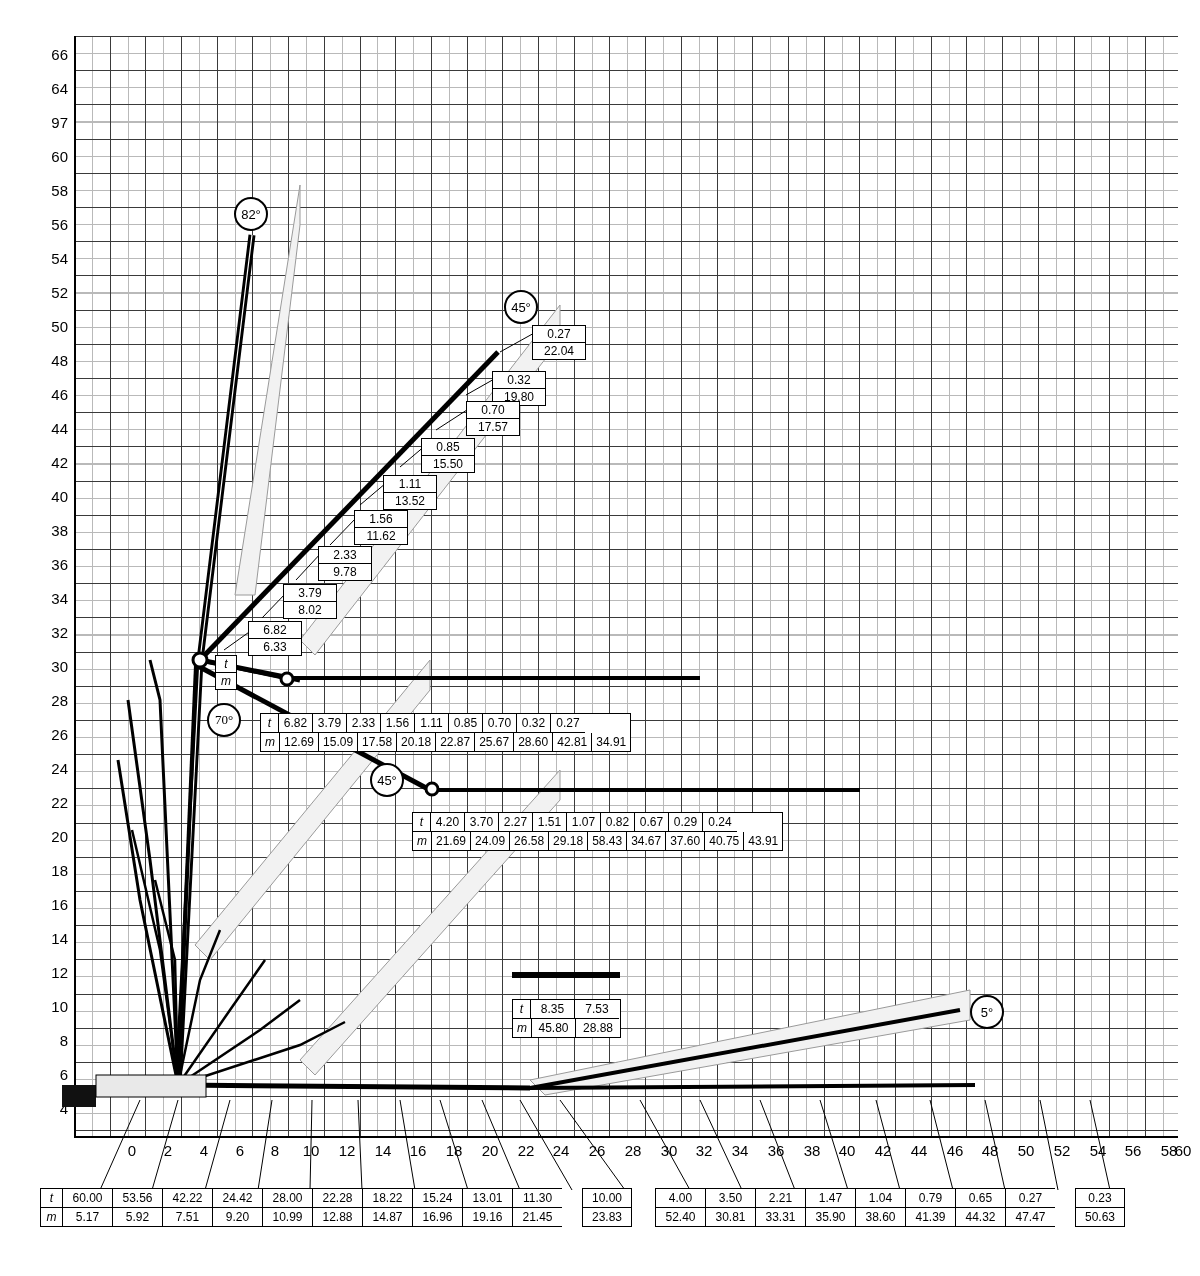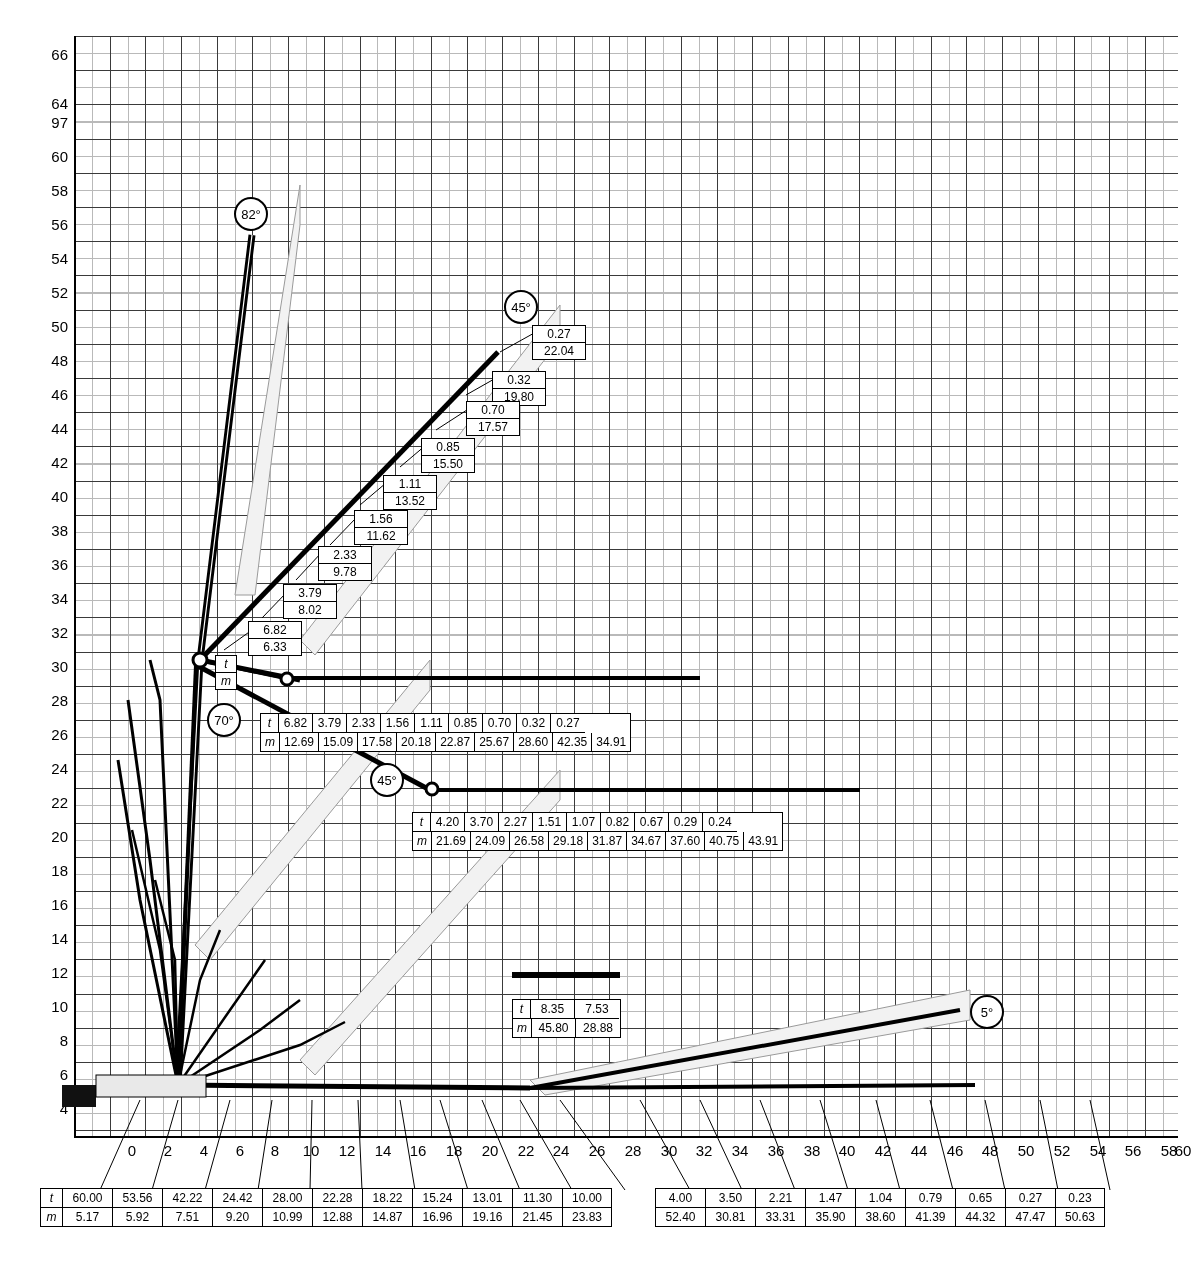--- a/index.html
+++ b/index.html
@@ -39,42 +39,42 @@
   .tm div{padding:2px 0;}
   .tm div:first-child{border-bottom:1px solid #000;}
 
   
   .bubble{position:absolute;border:2px solid #000;border-radius:50%;background:#fff;
           width:30px;height:30px;font-size:13px;display:flex;align-items:center;justify-content:center;}
 
   
   .btable{position:absolute;display:flex;}
   .btable .col{border:1px solid #000;border-right:none;background:#fff;font-size:12px;line-height:1;width:50px;box-sizing:border-box;}
-  .btable .col:last-child{border-right:1px solid #000;}
+  .btable .col:last-child{border-right:1px solid #000;margin-left:20px;}
   .btable .col div{padding:3px 2px;text-align:center;}
   .btable .col div:first-child{border-bottom:1px solid #000;}
   .btable .hcol{width:22px;font-style:italic;}
 
   svg.overlay{position:absolute;left:0;top:0;width:1200px;height:1276px;pointer-events:none;}
 </style>
 </head>
 <body>
 
 <div id="root">
 
   <div class="plot">
     <div class="grid-minor"></div>
     <div class="grid-major"></div>
   </div>
 
   <div class="axis-line" style="left:74px;top:36px;width:2px;height:1102px;"></div>
   <div class="axis-line" style="left:74px;top:1136px;width:1104px;height:2px;"></div>
 
   <div class="ylab" style="left:28px;top:46px;">66</div>
-  <div class="ylab" style="left:28px;top:95px;">64</div>
+  <div class="ylab" style="left:28px;top:80px;">64</div>
   <div class="ylab" style="left:28px;top:114px;">97</div>
   <div class="ylab" style="left:28px;top:148px;">60</div>
   <div class="ylab" style="left:28px;top:182px;">58</div>
   <div class="ylab" style="left:28px;top:216px;">56</div>
   <div class="ylab" style="left:28px;top:250px;">54</div>
   <div class="ylab" style="left:28px;top:284px;">52</div>
   <div class="ylab" style="left:28px;top:318px;">50</div>
   <div class="ylab" style="left:28px;top:352px;">48</div>
   <div class="ylab" style="left:28px;top:386px;">46</div>
   <div class="ylab" style="left:28px;top:420px;">44</div>
@@ -249,21 +249,21 @@
     <div>6.82</div>
     <div>6.33</div>
   </div>
   <div class="tm" style="left:215px;top:655px;">
     <div>t</div>
     <div>m</div>
   </div>
 
   <div class="bubble" style="left:504px;top:290px;">45°</div>
 
-  <div class="bubble" style="left:207px;top:703px;">70°</div>
+  <div class="bubble" style="left:207px;top:703px;font-family:Liberation Serif, serif;">70°</div>
   <div class="chip" style="left:260px;top:713px;">
     <div class="r">
       <div class="c hd">t</div>
       <div class="c">6.82</div>
       <div class="c">3.79</div>
       <div class="c">2.33</div>
       <div class="c">1.56</div>
       <div class="c">1.11</div>
       <div class="c">0.85</div>
       <div class="c">0.70</div>
@@ -272,21 +272,21 @@
     </div>
     <div class="r">
       <div class="c hd">m</div>
       <div class="c">12.69</div>
       <div class="c">15.09</div>
       <div class="c">17.58</div>
       <div class="c">20.18</div>
       <div class="c">22.87</div>
       <div class="c">25.67</div>
       <div class="c">28.60</div>
-      <div class="c">42.35</div>
+      <div class="c">42.81</div>
       <div class="c">34.91</div>
     </div>
   </div>
 
   <div class="bubble" style="left:370px;top:763px;">45°</div>
   <div class="chip" style="left:412px;top:812px;">
     <div class="r">
       <div class="c hd">t</div>
       <div class="c">4.20</div>
       <div class="c">3.70</div>
@@ -297,21 +297,21 @@
       <div class="c">0.67</div>
       <div class="c">0.29</div>
       <div class="c">0.24</div>
     </div>
     <div class="r">
       <div class="c hd">m</div>
       <div class="c">21.69</div>
       <div class="c">24.09</div>
       <div class="c">26.58</div>
       <div class="c">29.18</div>
-      <div class="c">31.87</div>
+      <div class="c">58.43</div>
       <div class="c">34.67</div>
       <div class="c">37.60</div>
       <div class="c">40.75</div>
       <div class="c">43.91</div>
     </div>
   </div>
 
   <div class="chip" style="left:512px;top:999px;">
     <div class="r">
       <div class="c hd">t</div>

